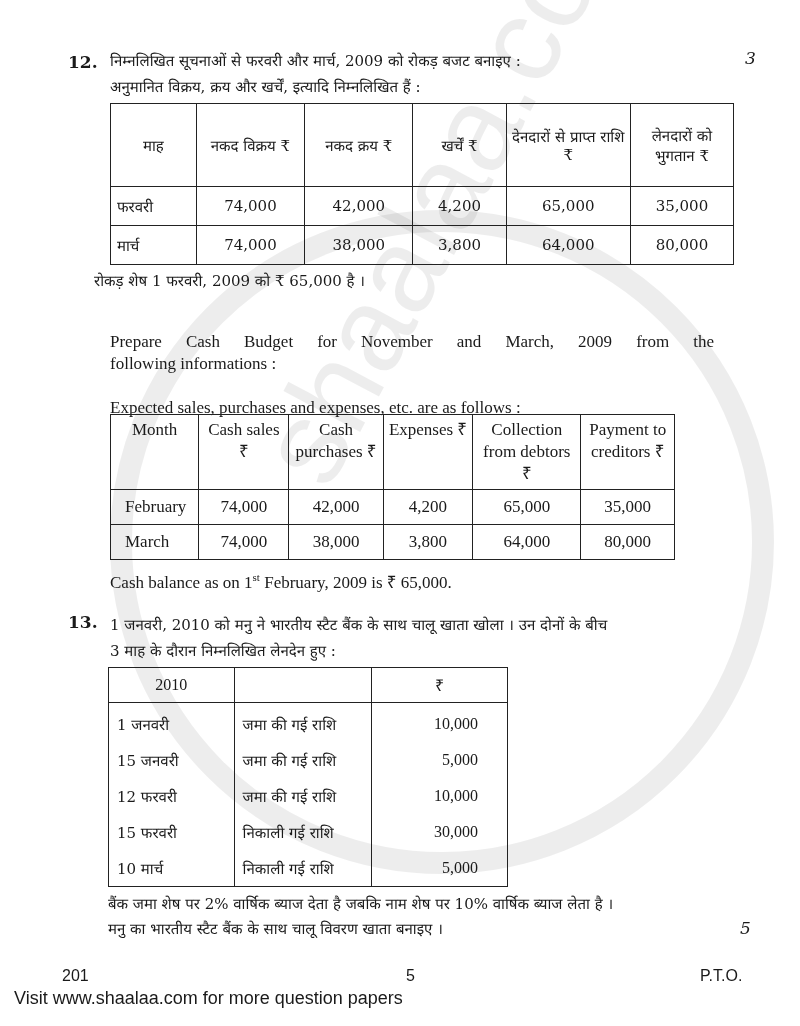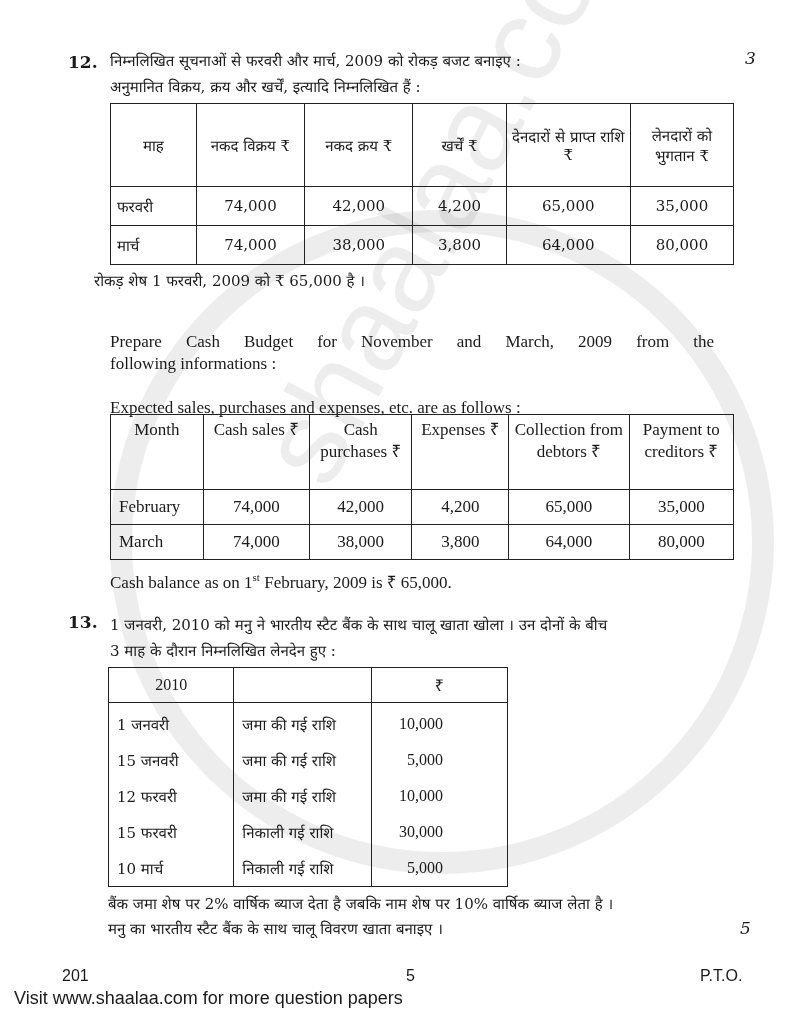--- a/index.html
+++ b/index.html
@@ -22,29 +22,29 @@
     .eng { font-family: "Liberation Serif", serif; font-size: 17px; }
     table { position: absolute; border-collapse: collapse; }
     td, th { border: 1.5px solid #222; font-weight: normal; }
     .t1 td, .t1 th { font-size: 15px; text-align: center; }
     .t1 th { height: 78px; padding: 2px 4px; }
     .t1 td { height: 36px; }
     .t1 td.left { text-align: left; padding-left: 6px; }
     .t2 th, .t2 td { font-family: "Liberation Serif", serif; font-size: 17px; text-align: center; }
     .t2 th { vertical-align: top; height: 66px; padding: 4px 3px; line-height: 22px; }
     .t2 td { height: 32px; }
-    .t2 td.left { text-align: left; padding-left: 8px; }
+    .t2 td.left { text-align: left; padding-left: 14px; }
     .t3 { font-size: 15px; }
     .t3 th { height: 32px; font-family: "Liberation Serif", serif; font-size: 16px; }
     .t3 td { border-top: none; border-bottom: none; height: 34px; }
     .t3 tr.first td { padding-top: 4px; }
     .t3 tr.last td { border-bottom: 1.5px solid #222; }
     .t3 td.date { padding-left: 8px; }
     .t3 td.desc { padding-left: 8px; }
-    .t3 td.amt { text-align: right; padding-right: 64px; font-family: "Liberation Serif", serif; font-size: 16px; }
+    .t3 td.amt { text-align: right; padding-right: 29px; font-family: "Liberation Serif", serif; font-size: 16px; }
     .footer { position: absolute; font-family: "Liberation Sans", sans-serif; font-size: 16px; }
   </style>
 </head>
 <body>
 
 <div class="watermark"></div>
 <div class="watermark-text">shaalaa.com</div>
 
 <div class="qnum" style="left:68px; top:52px;">12.</div>
 <div class="marks" style="left:745px; top:48px;">3</div>
@@ -79,21 +79,21 @@
   </tr>
 </tbody>
   </table>
 
 <div class="line" style="left:94px; top:270px;">रोकड़ शेष 1 फरवरी, 2009 को ₹ 65,000 है ।</div>
 
 <div class="line eng" style="left:110px; top:332px; width:604px; text-align:justify; text-align-last:justify;">Prepare Cash Budget for November and March, 2009 from the</div>
 <div class="line eng" style="left:110px; top:354px;">following informations :</div>
 <div class="line eng" style="left:110px; top:386px;margin-top:12px;">Expected sales, purchases and expenses, etc. are as follows :</div>
 
-<table class="t2" style="left:110px; top:414px; width:624px;">
+<table class="t2" style="left:110px; top:414px; width:565px;">
   <tbody>
       <tr>
     <th style="width:86px;">Month</th>
     <th style="width:100px;">Cash sales ₹</th>
     <th style="width:96px;">Cash purchases ₹</th>
     <th style="width:90px;">Expenses ₹</th>
     <th style="width:114px;">Collection from debtors ₹</th>
     <th style="width:98px;">Payment to creditors ₹</th>
   </tr>
   <tr>

